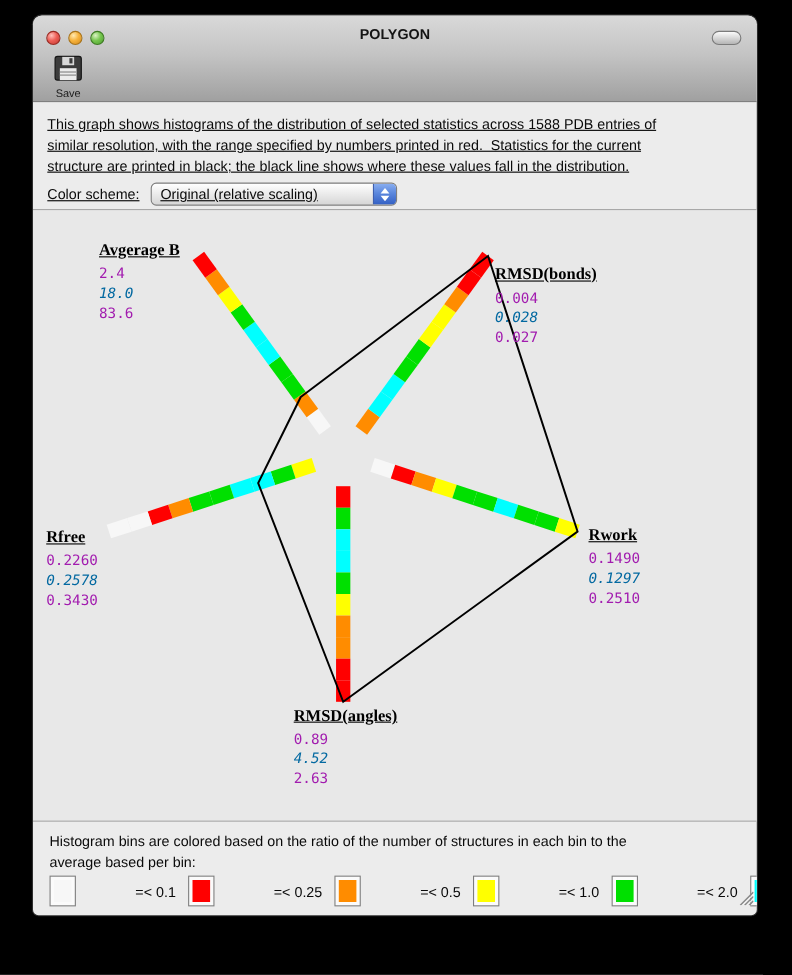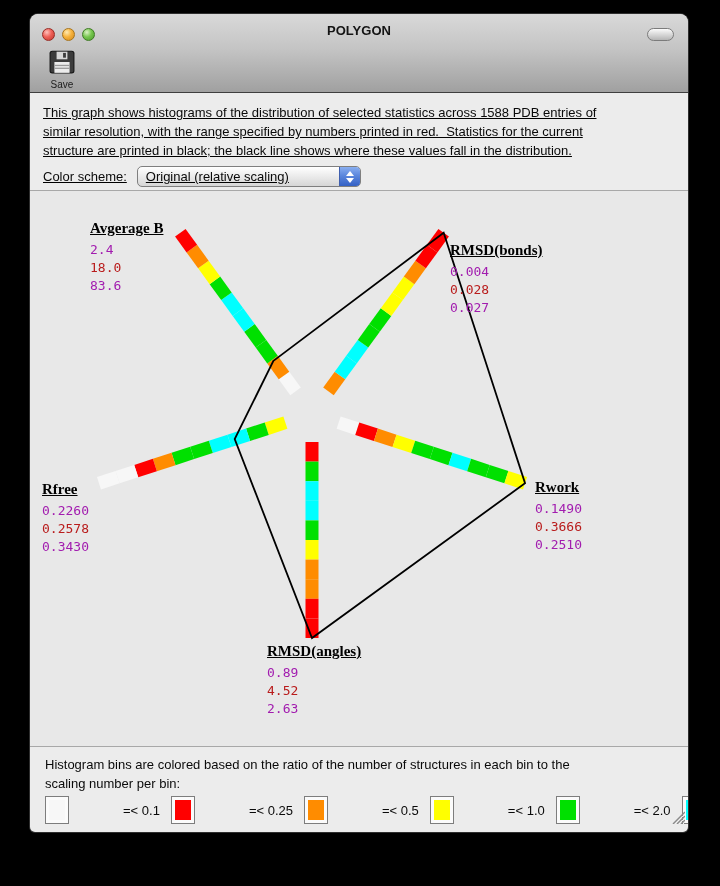--- a/index.html
+++ b/index.html
@@ -33,21 +33,21 @@
     border-left:1px solid #3f5fae;display:flex;flex-direction:column;align-items:center;justify-content:center;gap:2px;}
   .tri-up{width:0;height:0;border-left:4px solid transparent;border-right:4px solid transparent;border-bottom:5px solid #fff;}
   .tri-dn{width:0;height:0;border-left:4px solid transparent;border-right:4px solid transparent;border-top:5px solid #fff;}
   
   .plot-panel{height:557px;box-sizing:border-box;background:#e8e8e8;border-top:1px solid #a8a8a8;border-bottom:1px solid #a8a8a8;position:relative;}
   .plot-panel svg{position:absolute;left:0;top:0;}
   .axis-block{position:absolute;}
   .axis-name{font-family:"Liberation Serif", serif;font-weight:bold;font-size:15px;line-height:17px;color:#000;margin-bottom:4px;white-space:nowrap;text-decoration:underline;}
   .stat{font-family:"DejaVu Sans Mono", monospace;font-size:13px;line-height:18px;white-space:nowrap;}
   .stat.red{color:#a21caf;}
-  .stat.black{color:#b91c1c;}
+  .stat.black{color:#0369a1;font-style:italic;}
   
   .bottom-panel{height:84px;box-sizing:border-box;padding:8px 10px 4px 15px;position:relative;}
   .note-line{font-size:13px;line-height:19px;color:#0a0a0a;white-space:pre-wrap;}
   .legend-row{margin-top:3px;display:flex;align-items:center;gap:11px;}
   .legend-item{display:flex;align-items:center;gap:6px;}
   .swatch{width:24px;height:28px;box-sizing:border-box;border:1px solid #7d7d7d;background:#fbfbfb;padding:3px;}
   .swatch .fill{width:100%;height:100%;}
   .legend-lbl{font-size:13px;color:#0a0a0a;white-space:nowrap;margin-left:48px;}
   .grip{position:absolute;right:3px;bottom:3px;}
 </style>
@@ -161,41 +161,41 @@
         </div>
         <div class="axis-block" style="left: 420px; top: 31px; margin-top: 20px;">
           <div class="axis-name">RMSD(bonds)</div>
           <div class="stat red">0.004</div>
           <div class="stat black">0.028</div>
           <div class="stat red">0.027</div>
         </div>
         <div class="axis-block" style="left: 505px; top: 288px;">
           <div class="axis-name">Rwork</div>
           <div class="stat red">0.1490</div>
-          <div class="stat black">0.3666</div>
+          <div class="stat black">0.1297</div>
           <div class="stat red">0.2510</div>
         </div>
         <div class="axis-block" style="left: 237px; top: 452px;">
           <div class="axis-name">RMSD(angles)</div>
           <div class="stat red">0.89</div>
           <div class="stat black">4.52</div>
           <div class="stat red">2.63</div>
         </div>
         <div class="axis-block" style="left: 12px; top: 290px;">
           <div class="axis-name">Rfree</div>
           <div class="stat red">0.2260</div>
           <div class="stat black">0.2578</div>
           <div class="stat red">0.3430</div>
         </div>
       </div>
   </div>
 
   <div class="bottom-panel">
     <div class="note-line">Histogram bins are colored based on the ratio of the number of structures in each bin to the</div>
-    <div class="note-line">scaling number per bin:</div>
+    <div class="note-line">average based per bin:</div>
     <div class="legend-row" id="legend-row">
         <div class="legend-item">
           <div class="swatch">
             <div class="fill" style="background: rgb(247, 247, 247);"></div>
           </div>
           <span class="legend-lbl">=&lt; 0.1</span>
         </div>
         <div class="legend-item">
           <div class="swatch">
             <div class="fill" style="background: rgb(255, 0, 0);"></div>

